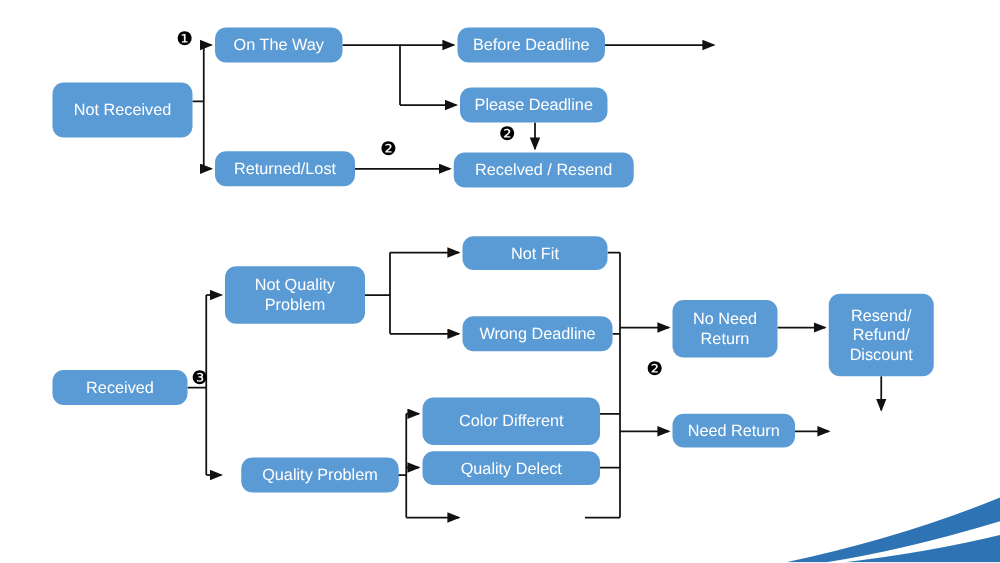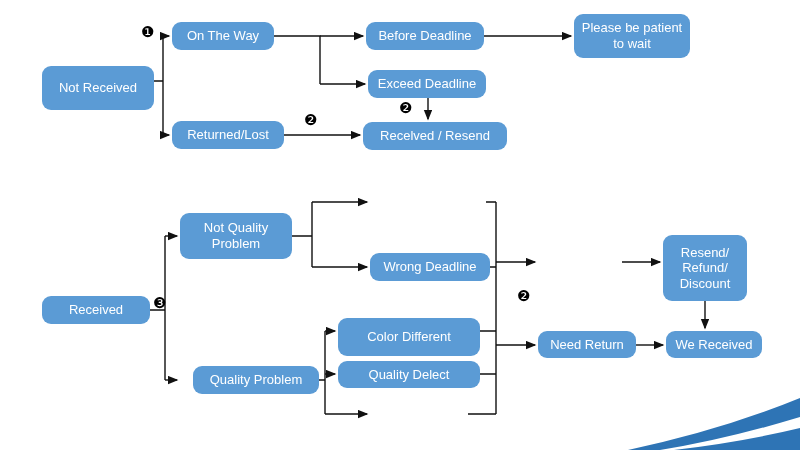--- a/index.html
+++ b/index.html
@@ -66,34 +66,34 @@
       <line x1="496" y1="345" x2="535" y2="345" marker-end="url(#arw)"></line>
       <line x1="622" y1="262" x2="660" y2="262" marker-end="url(#arw)"></line>
       <line x1="705" y1="301" x2="705" y2="328" marker-end="url(#arw)"></line>
       <line x1="636" y1="345" x2="663" y2="345" marker-end="url(#arw)"></line>
     </g>
   </svg>
 
   <div class="node" style="left:42px;top:66px;width:112px;height:44px;">Not Received</div>
   <div class="node" style="left:172px;top:22px;width:102px;height:28px;">On The Way</div>
   <div class="node" style="left:366px;top:22px;width:118px;height:28px;">Before Deadline</div>
-  <div class="node" style="left:574px;top:14px;width:116px;height:44px;">Please be patient to wait</div>
-  <div class="node" style="left:368px;top:70px;width:118px;height:28px;">Exceed Deadline</div>
+  <div class="node" style="left:368px;top:70px;width:118px;height:28px;">Please Deadline</div>
   <div class="node" style="left:172px;top:121px;width:112px;height:28px;">Returned/Lost</div>
   <div class="node" style="left:363px;top:122px;width:144px;height:28px;text-align:center;">Recelved / Resend</div>
 
   <div class="node" style="left:42px;top:296px;width:108px;height:28px;">Received</div>
   <div class="node" style="left:180px;top:213px;width:112px;height:46px;">Not Quality Problem</div>
   <div class="node" style="left:180px;top:366px;width:126px;height:28px;margin-left:13px;">Quality Problem</div>
+  <div class="node" style="left:370px;top:189px;width:116px;height:27px;">Not Fit</div>
   <div class="node" style="left:370px;top:253px;width:120px;height:28px;">Wrong Deadline</div>
   <div class="node" style="left:338px;top:318px;width:142px;height:38px;">Color Different</div>
   <div class="node" style="left:338px;top:361px;width:142px;height:27px;">Quality Delect</div>
+  <div class="node" style="left:538px;top:240px;width:84px;height:46px;">No Need Return</div>
   <div class="node" style="left:538px;top:331px;width:98px;height:27px;">Need Return</div>
   <div class="node" style="left:663px;top:235px;width:84px;height:66px;">Resend/ Refund/ Discount</div>
-  <div class="node" style="left:666px;top:331px;width:96px;height:27px;">We Received</div>
 
   <span class="marker" style="left:141px;top:24px;">❶</span>
   <span class="marker" style="left:399px;top:100px;">❷</span>
   <span class="marker" style="left:304px;top:112px;">❷</span>
   <span class="marker" style="left:153px;top:295px;">❸</span>
   <span class="marker" style="left:517px;top:288px;">❷</span>
 
   <svg class="lines" viewBox="0 0 800 450">
     <path d="M628,450 Q722,430 800,398 L800,417 Q724,440 660,450 Z" fill="#2e74b5"></path>
     <path d="M674,450 Q742,442 800,428 L800,450 Z" fill="#2e74b5"></path>

